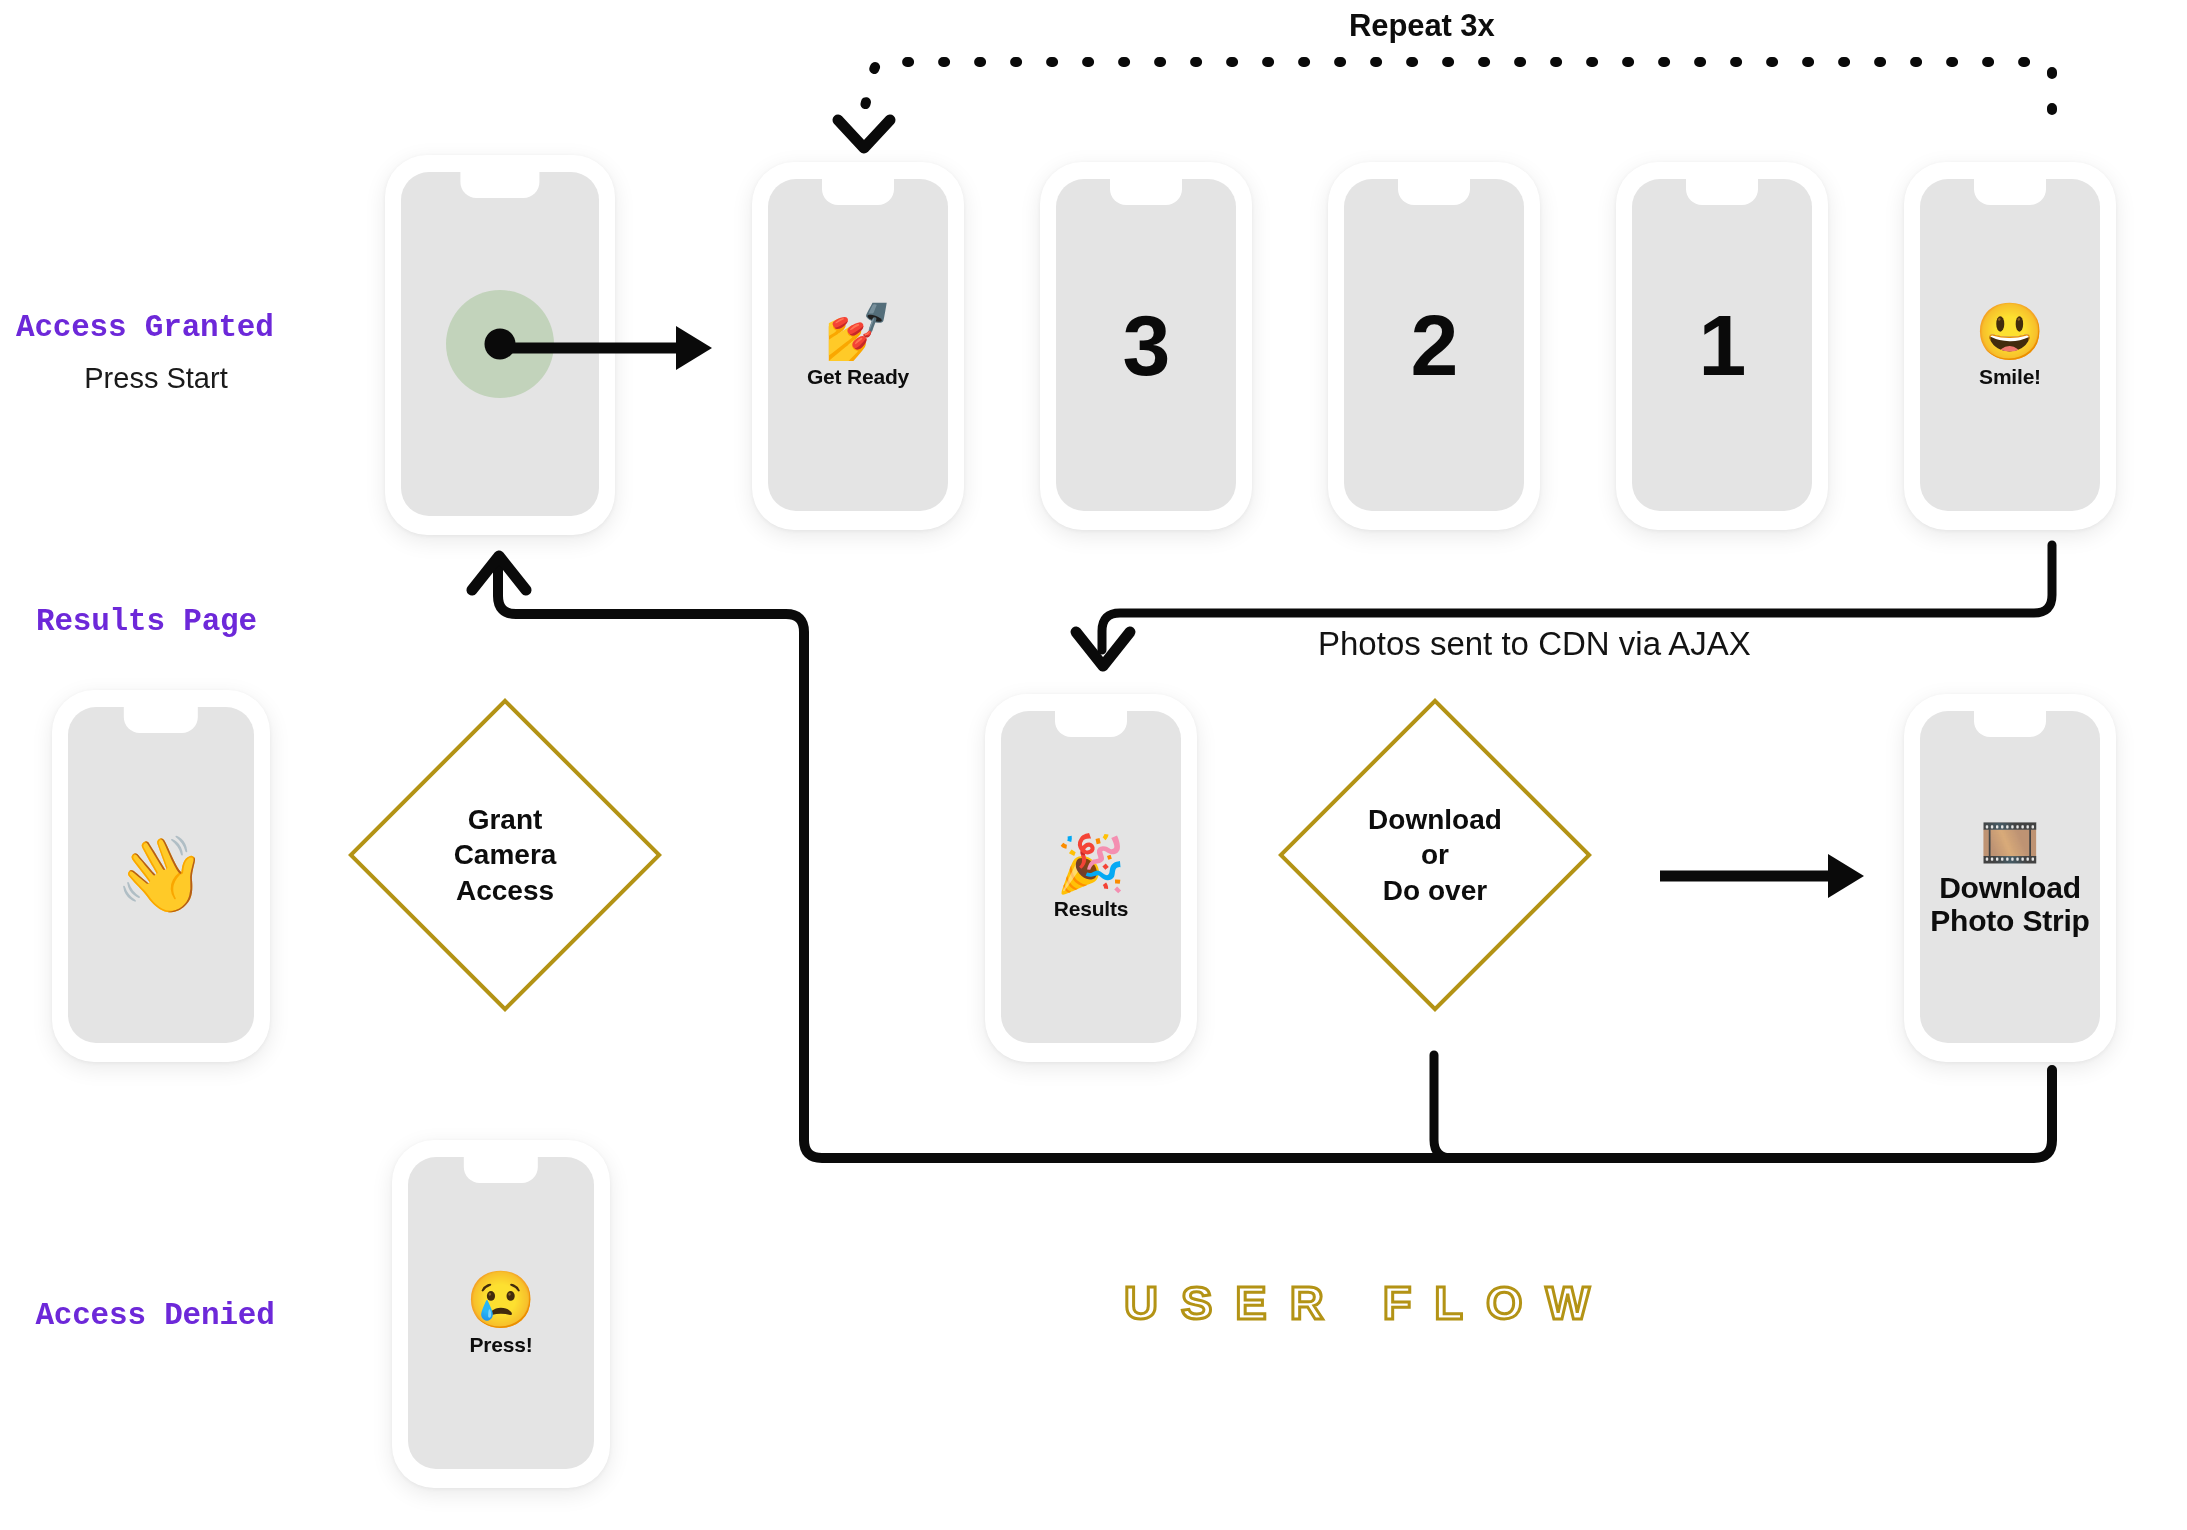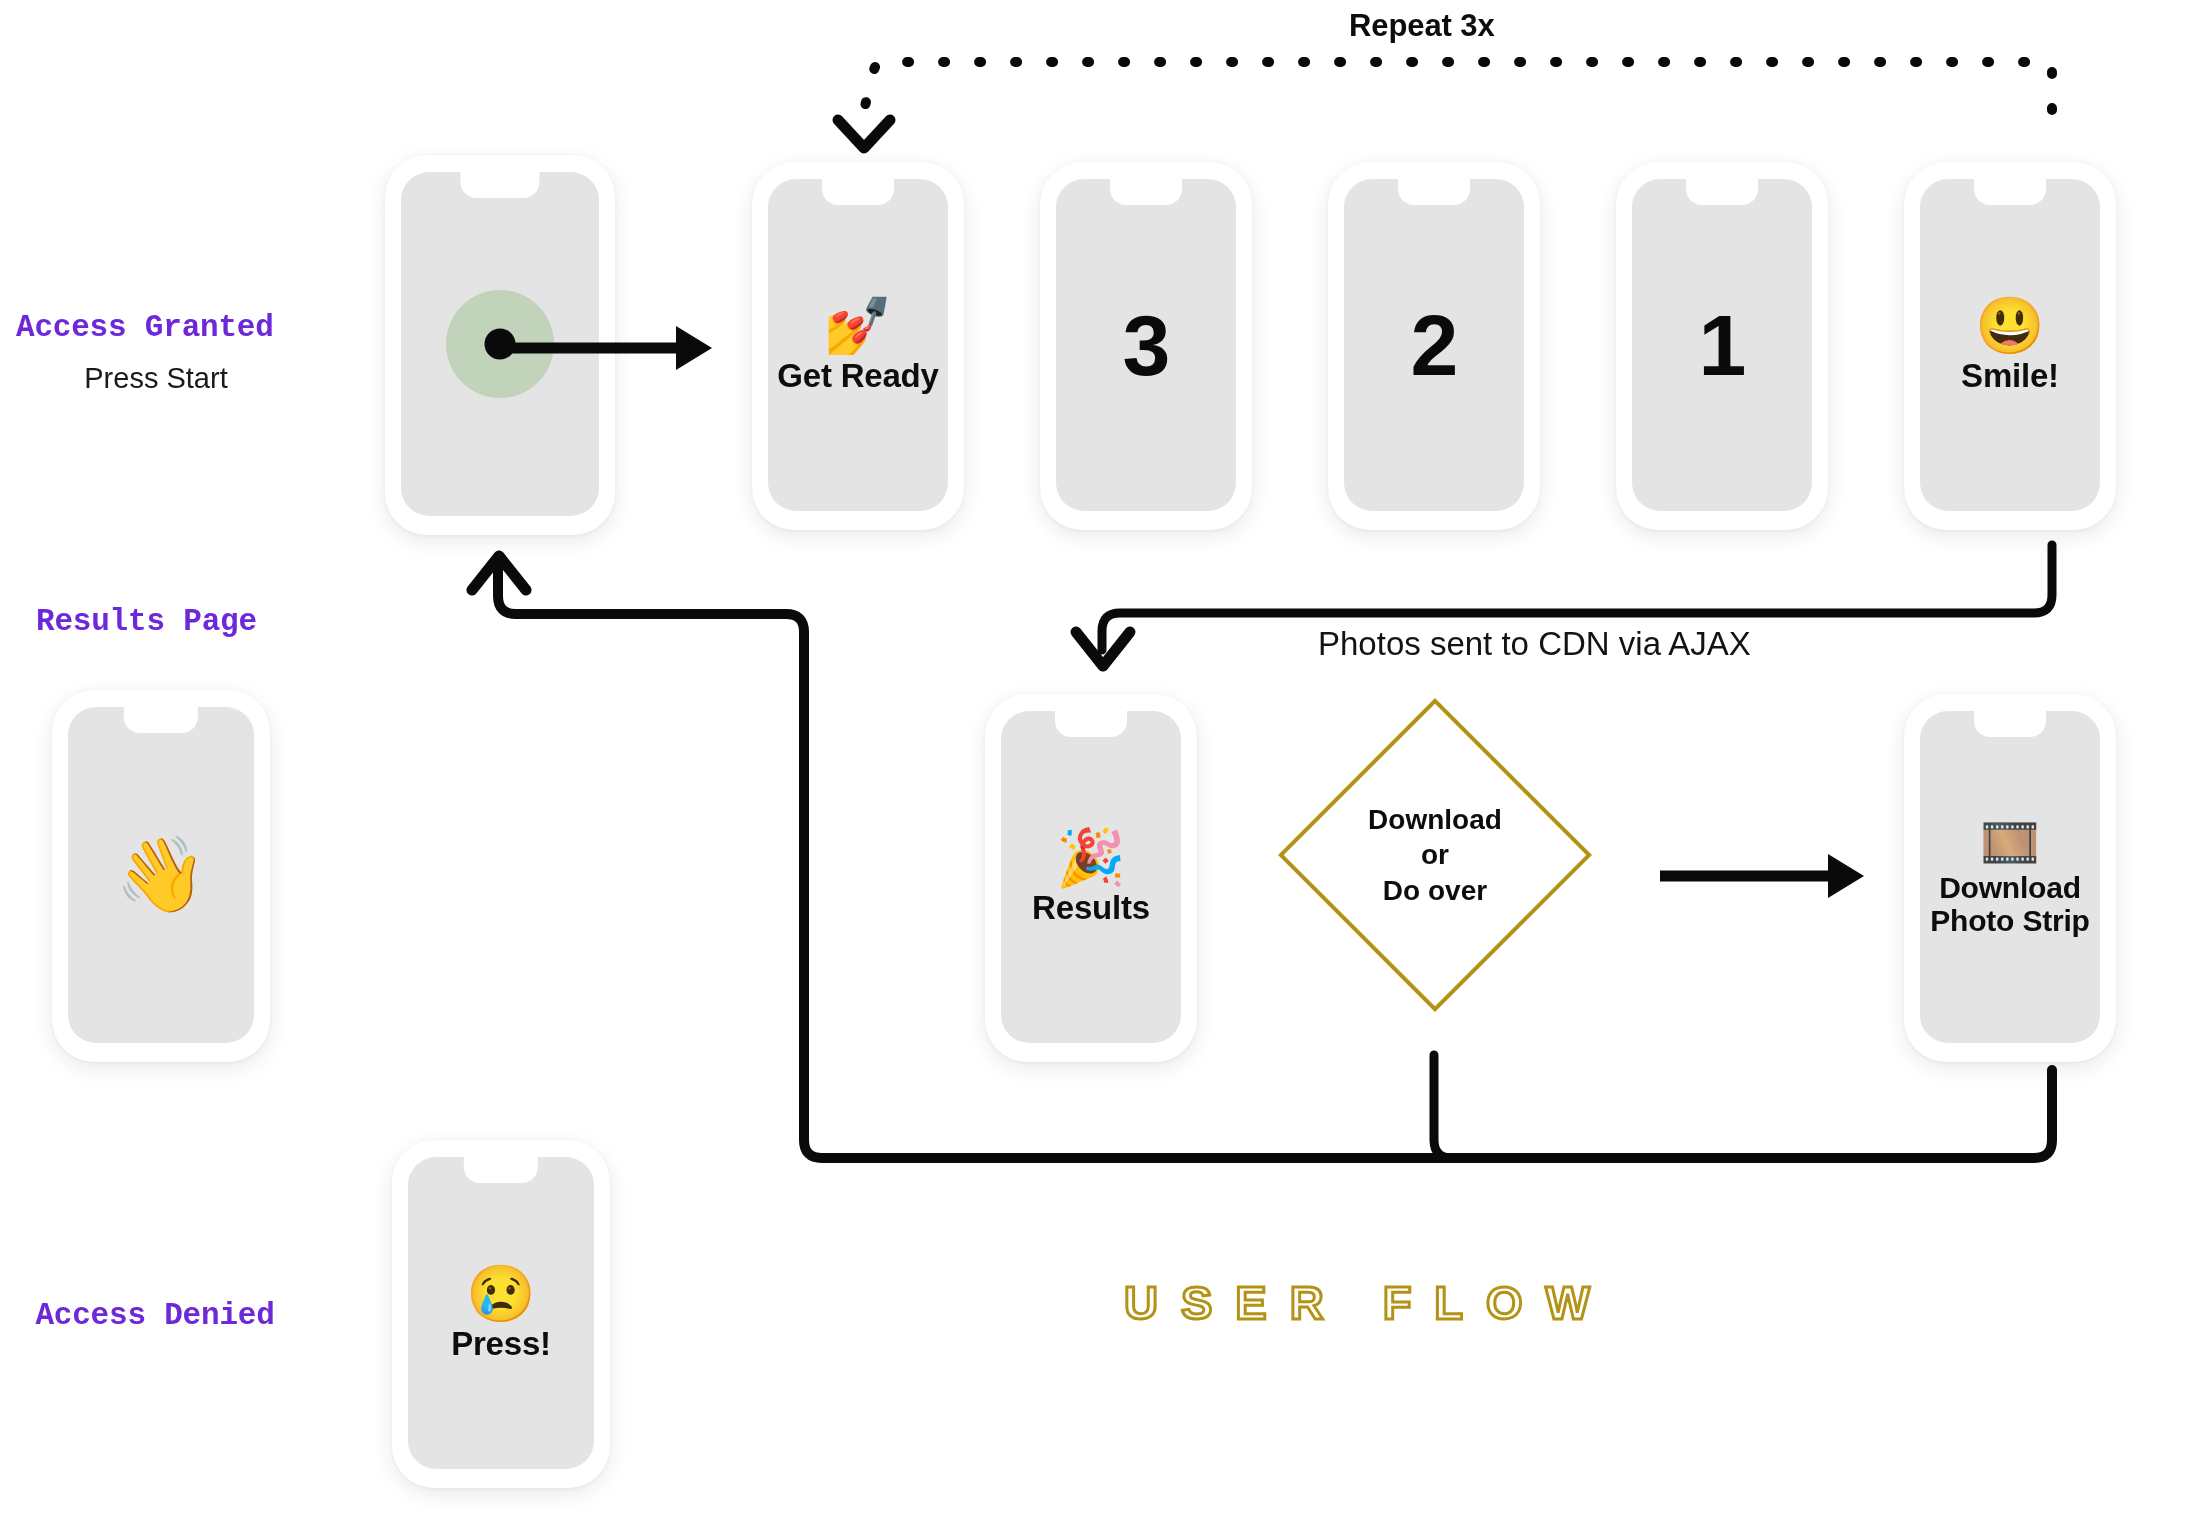--- a/index.html
+++ b/index.html
@@ -57,21 +57,21 @@
     background: #ffffff;
     border-bottom-left-radius: 16px;
     border-bottom-right-radius: 16px;
   }
   .screen-emoji {
     font-size: 56px;
     line-height: 1.08;
     margin-bottom: 2px;
   }
   .screen-label {
-    font-size: 33px;
+    font-size: 21px;
     font-weight: 700;
     color: #0d0d0d;
     text-align: center;
     line-height: 1.1;
     letter-spacing: -0.2px;
   }
   .screen-label.small { font-size: 30px; }
   .screen-count {
     font-size: 86px;
     font-weight: 700;
@@ -253,20 +253,28 @@
     <div class="caption-title">Results Page</div>
   </div>
 
   <div class="phone" style="left:52px; top:690px; width:218px; height:372px;">
     <div class="phone-screen">
       <div class="notch"></div>
       <div class="screen-emoji" style="font-size:74px; margin-bottom:0;">👋</div>
     </div>
   </div>
 
+  <div class="diamond" style="left:340px; top:700px; width:330px; height:310px;">
+    <div class="rot" style="width:222px; height:222px;"></div>
+    <div class="dtext">
+      <div>Grant</div>
+      <div>Camera</div>
+      <div>Access</div>
+    </div>
+  </div>
 
   <div class="phone" style="left:985px; top:694px; width:212px; height:368px;">
     <div class="phone-screen">
       <div class="notch"></div>
       <div class="screen-emoji">🎉</div>
       <div class="screen-label">Results</div>
     </div>
   </div>
 
   <div class="diamond" style="left:1270px; top:700px; width:330px; height:310px;">

